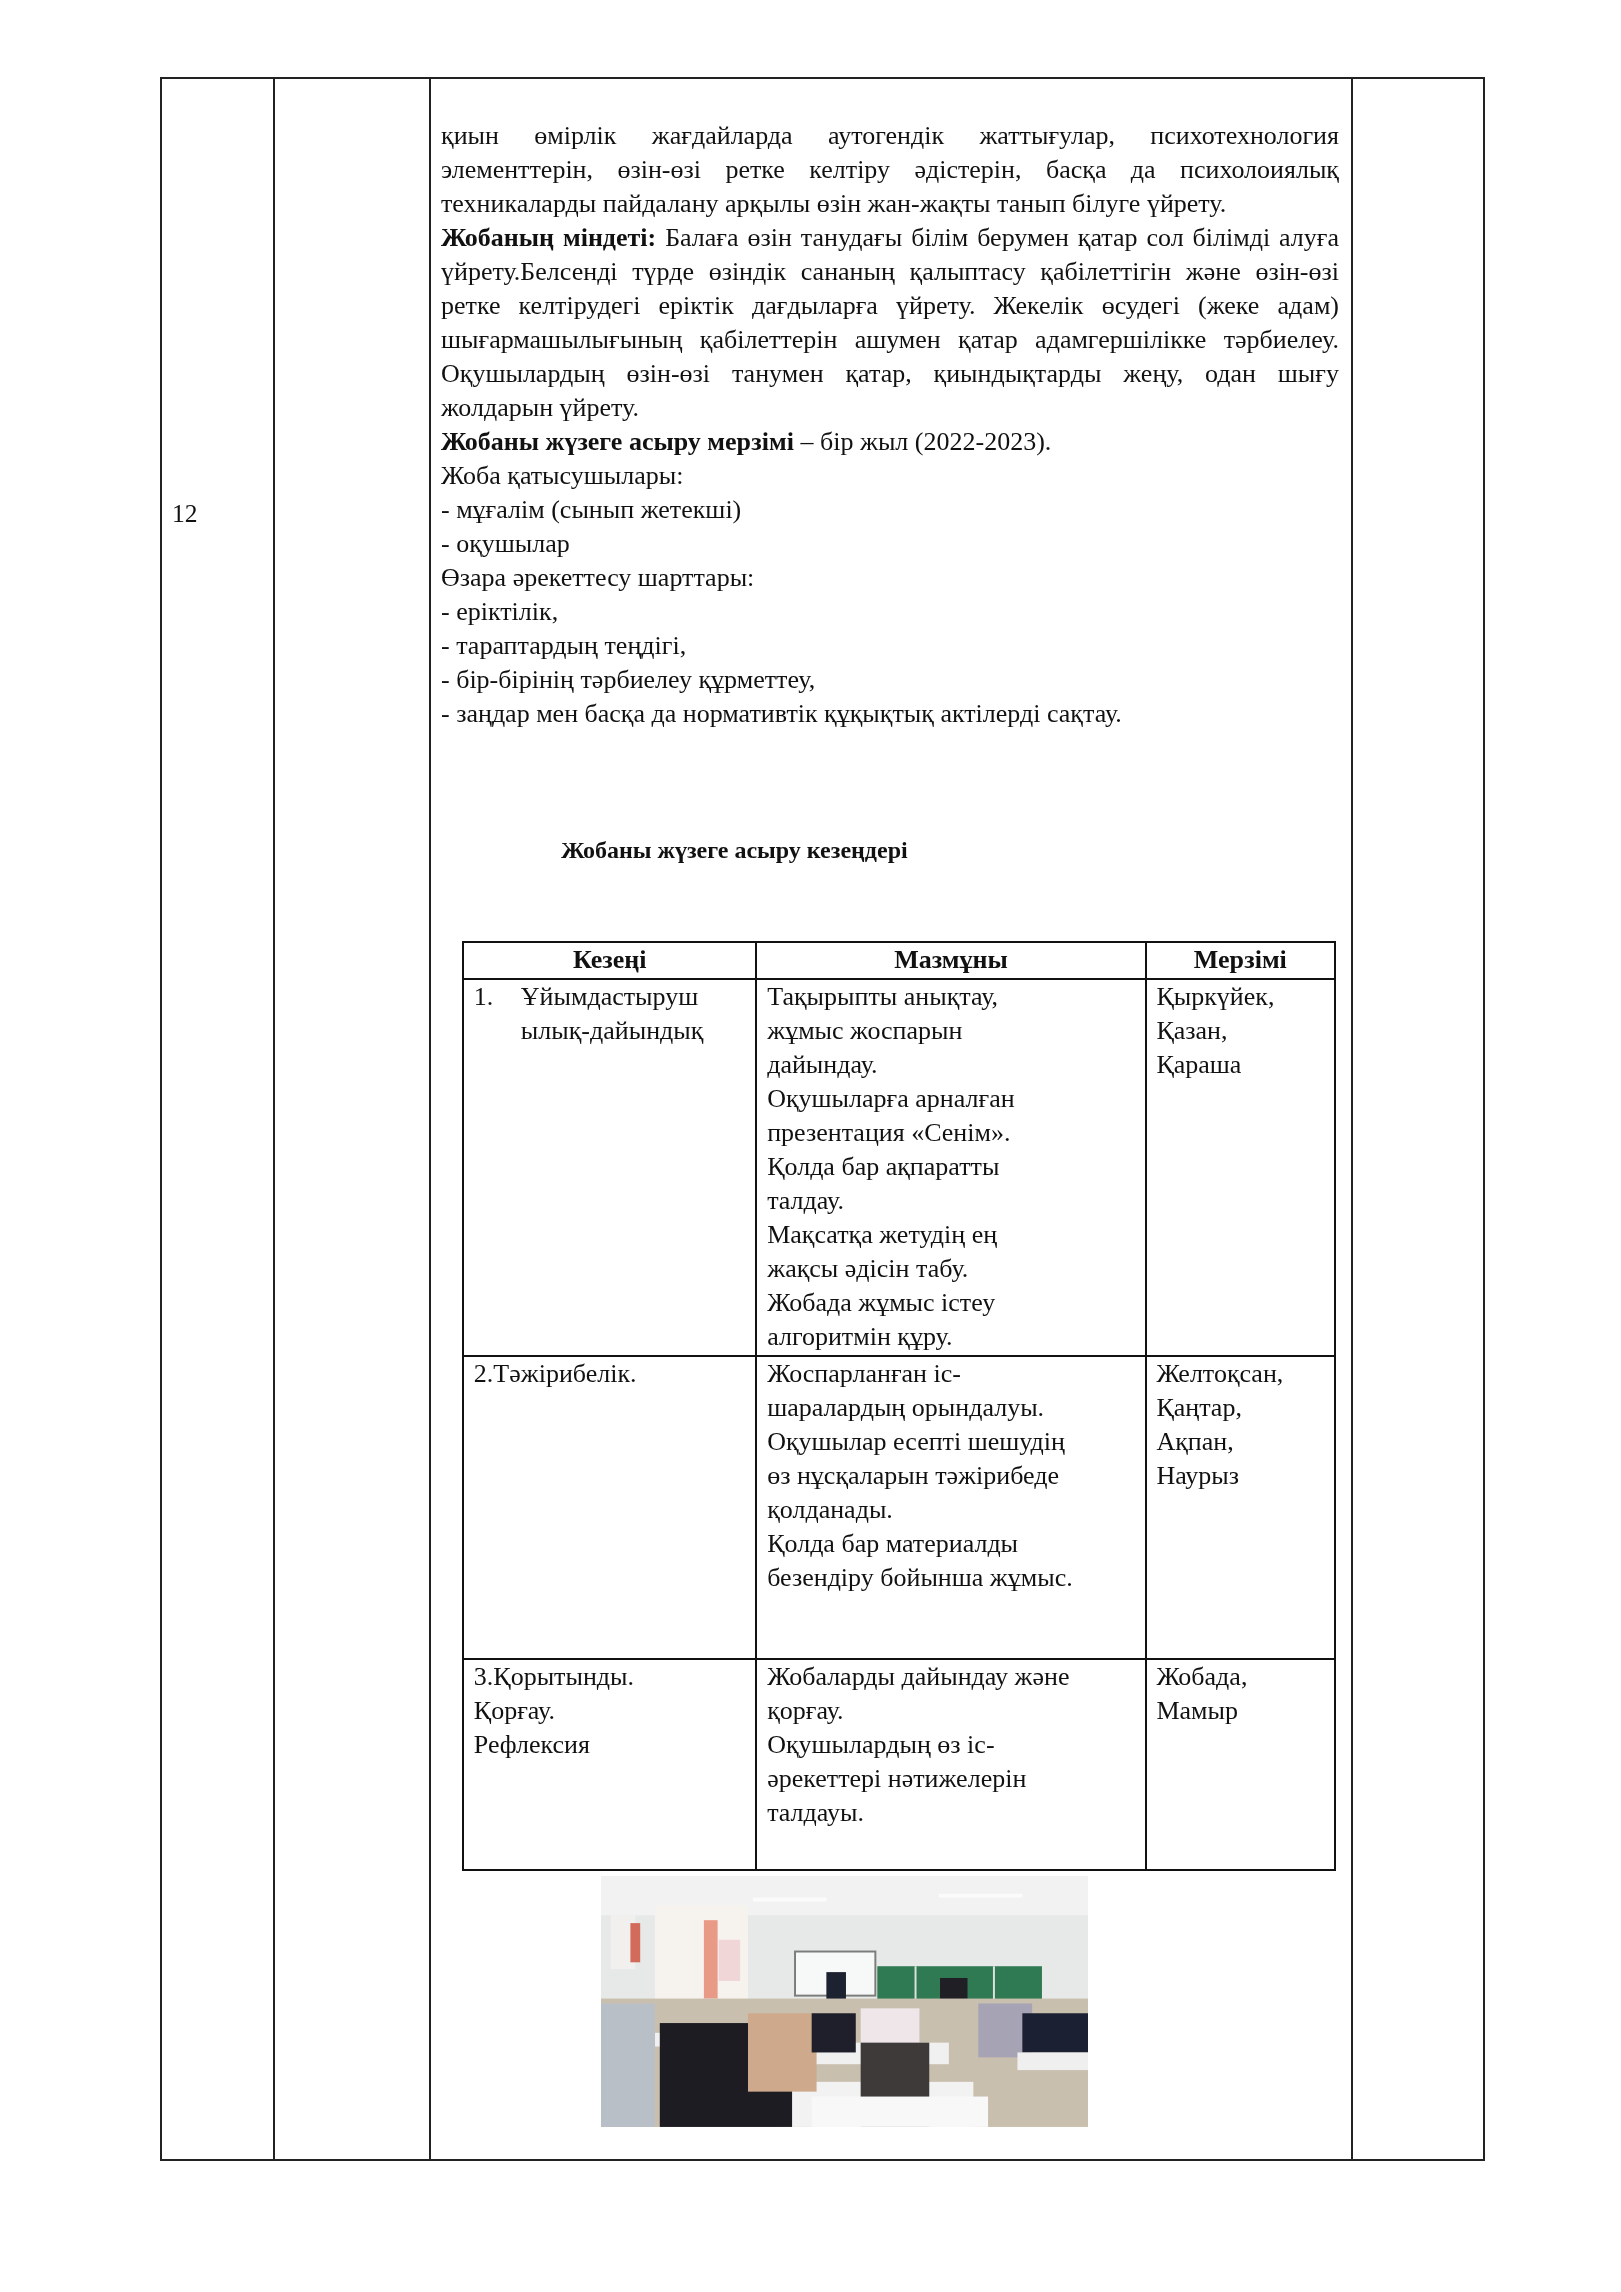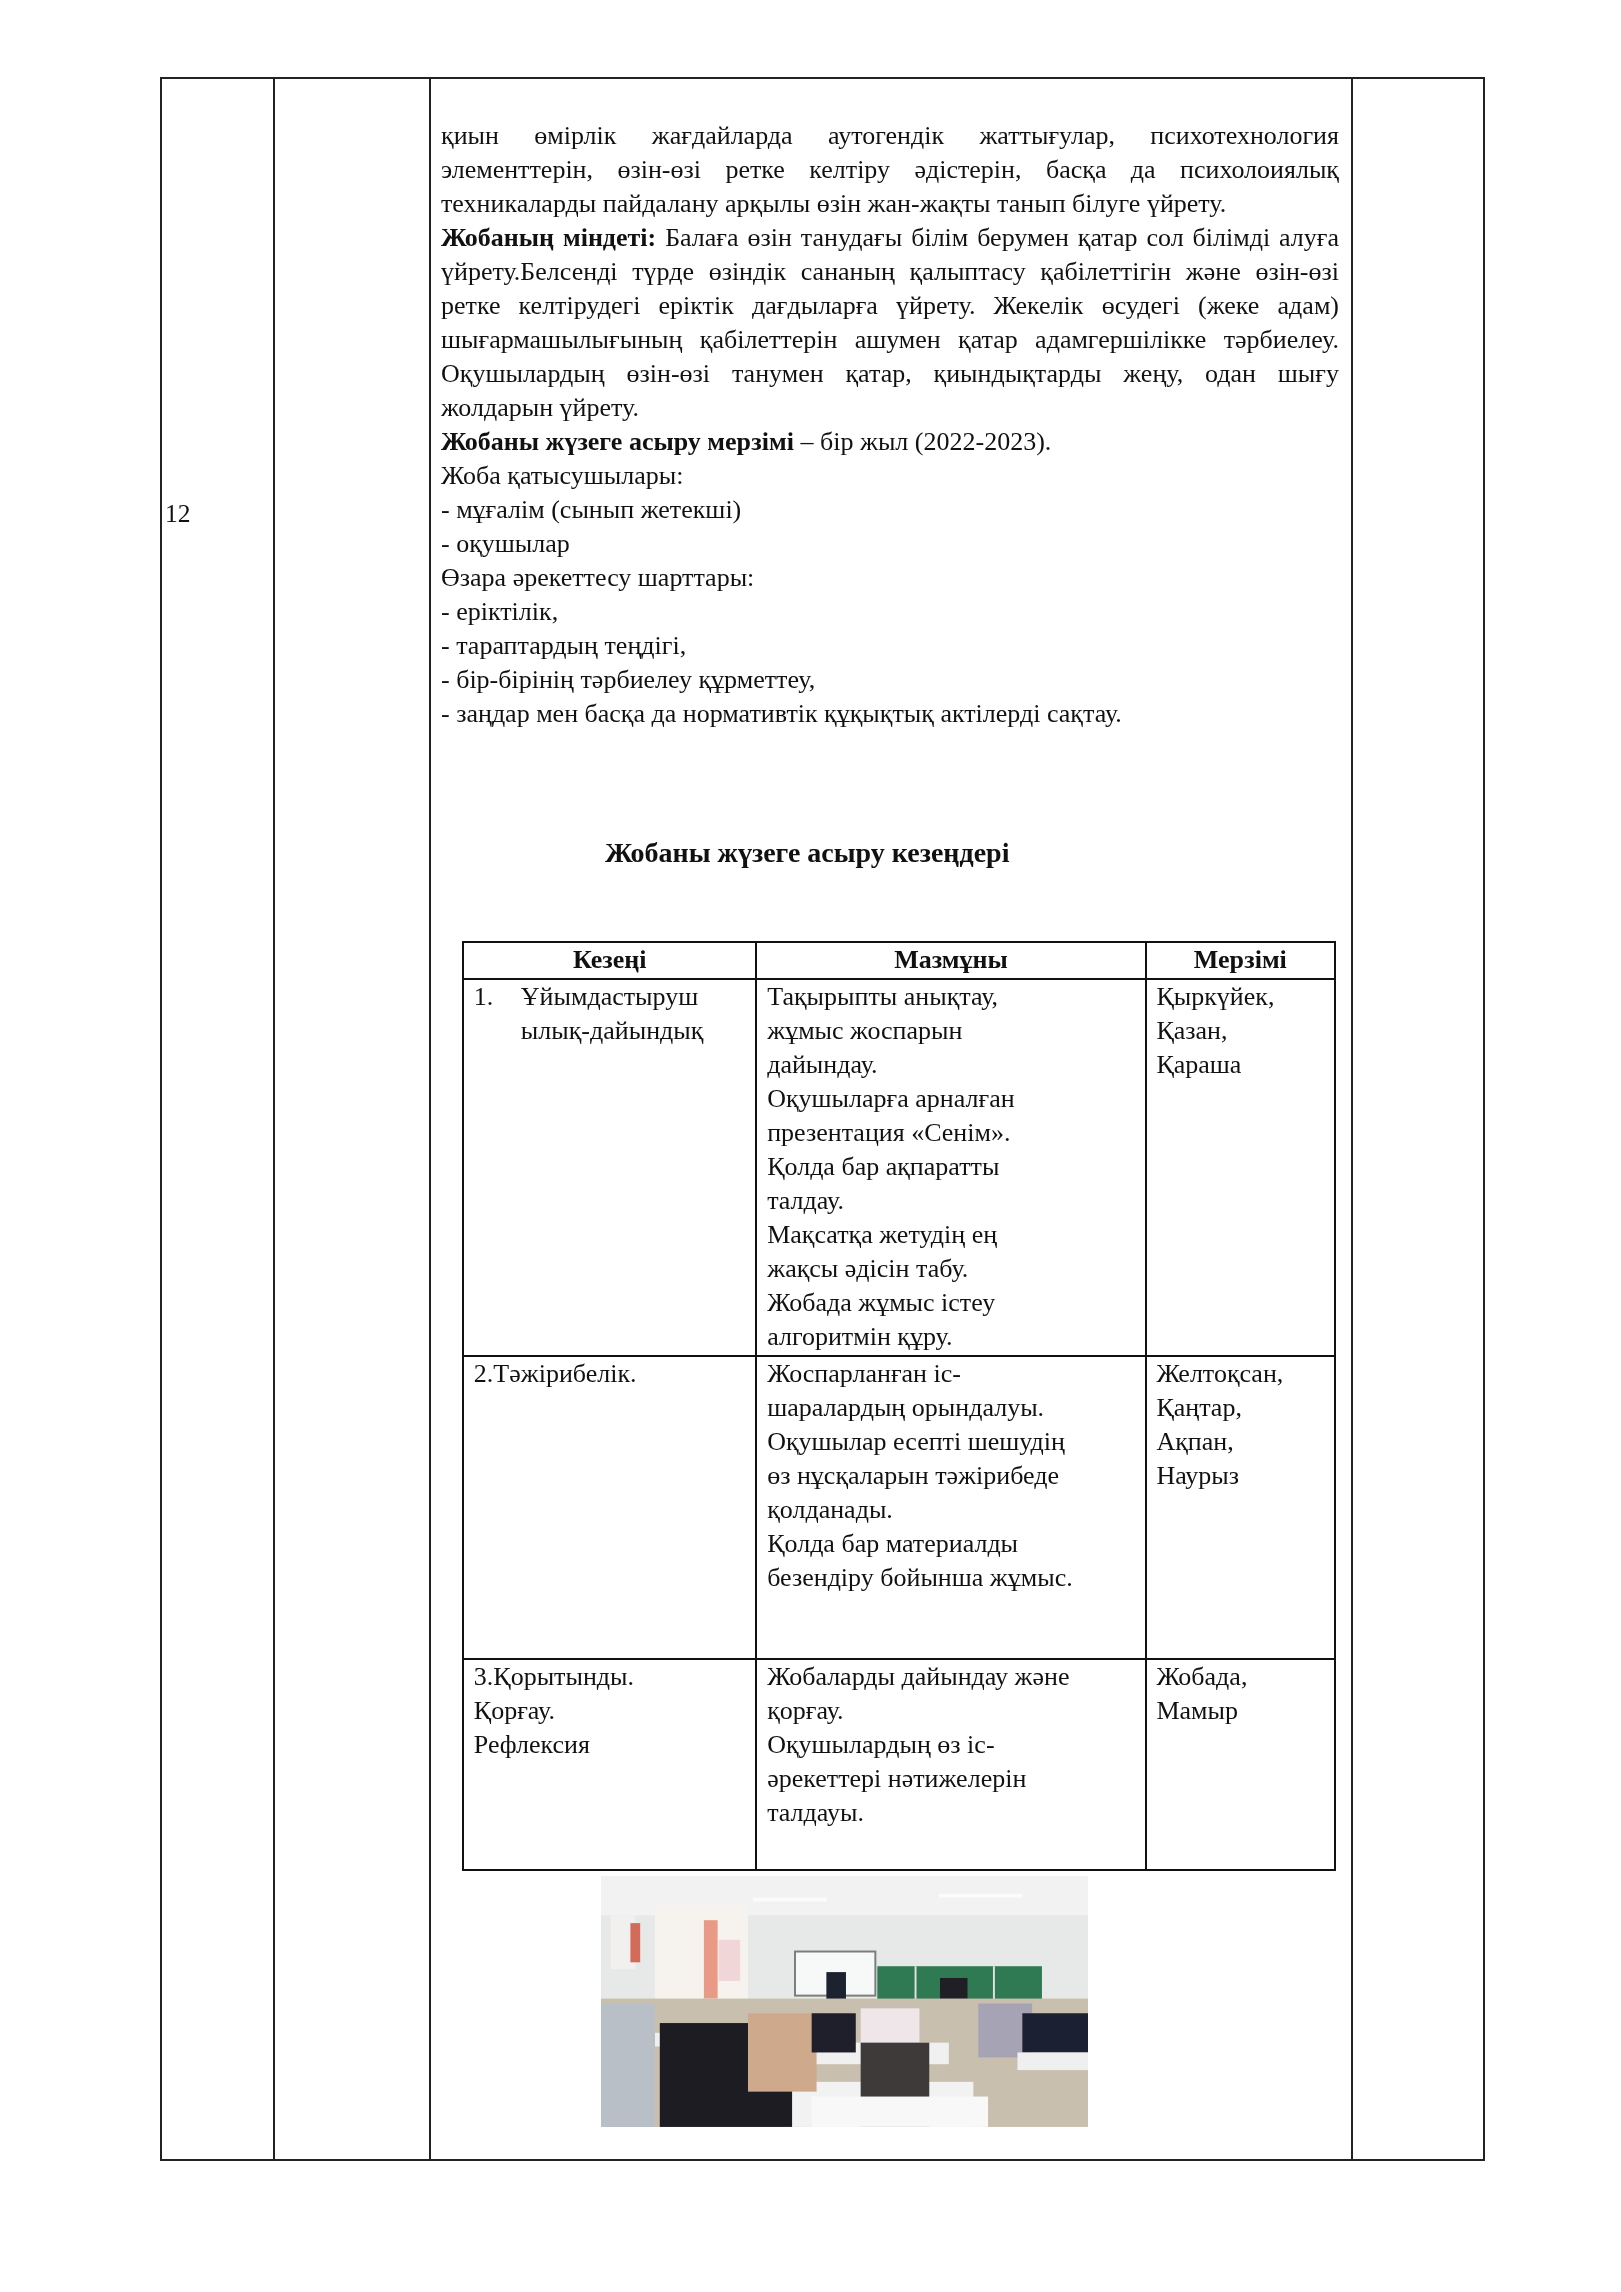--- a/index.html
+++ b/index.html
@@ -4,29 +4,29 @@
 <style>
   html, body { margin: 0; padding: 0; background: #ffffff; }
   body { width: 1621px; height: 2293px; position: relative; overflow: hidden;
          font-family: "Liberation Serif", "DejaVu Serif", serif; color: #111; }
 
   .outer { position: absolute; left: 160px; top: 77px; width: 1325px; height: 2084px;
            border: 2px solid #222; box-sizing: border-box; }
   .vline { position: absolute; top: 0; bottom: 0; width: 0; border-left: 2px solid #222; }
   .v1 { left: 111px; } .v2 { left: 267px; } .v3 { left: 1189px; }
 
-  .rownum { position: absolute; left: 3px; top: 420px; font-size: 25.5px; }
+  .rownum { position: absolute; left: 10px; top: 420px; font-size: 25.5px; }
 
   .content { position: absolute; left: 279px; top: 3.9px; width: 898px;
              font-size: 26px; line-height: 34px; margin-top: 36px; }
   .just { text-align: justify; text-align-last: left; }
   .content p { margin: 0; }
   .b { font-weight: bold; }
 
-  .section-title { position: absolute; left: 561px; top: 837px; font-size: 28px; font-weight: bold; margin-left: 44px; }
+  .section-title { position: absolute; left: 561px; top: 837px; font-size: 24px; font-weight: bold; }
 
   .stages { position: absolute; left: 438px; top: 941px; width: 874px; border-collapse: collapse;
             font-size: 26px; line-height: 34px; margin-left: 24px; }
   .stages td, .stages th { border: 2.5px solid #111; vertical-align: top; padding: 0 9.8px; }
   .stages th { font-weight: bold; text-align: center; height: 35px; padding: 0 5.9px; }
   .c1 { width: 274px; } .c2 { width: 368px; } .c3 { width: 172px; }
   .r1 td { height: 375px; } .r2 td { height: 301px; } .r3 td { height: 209px; }
   .numlist { display: flex; }
   .numlist .n { width: 47px; flex: none; }
   .line { display: block; }

